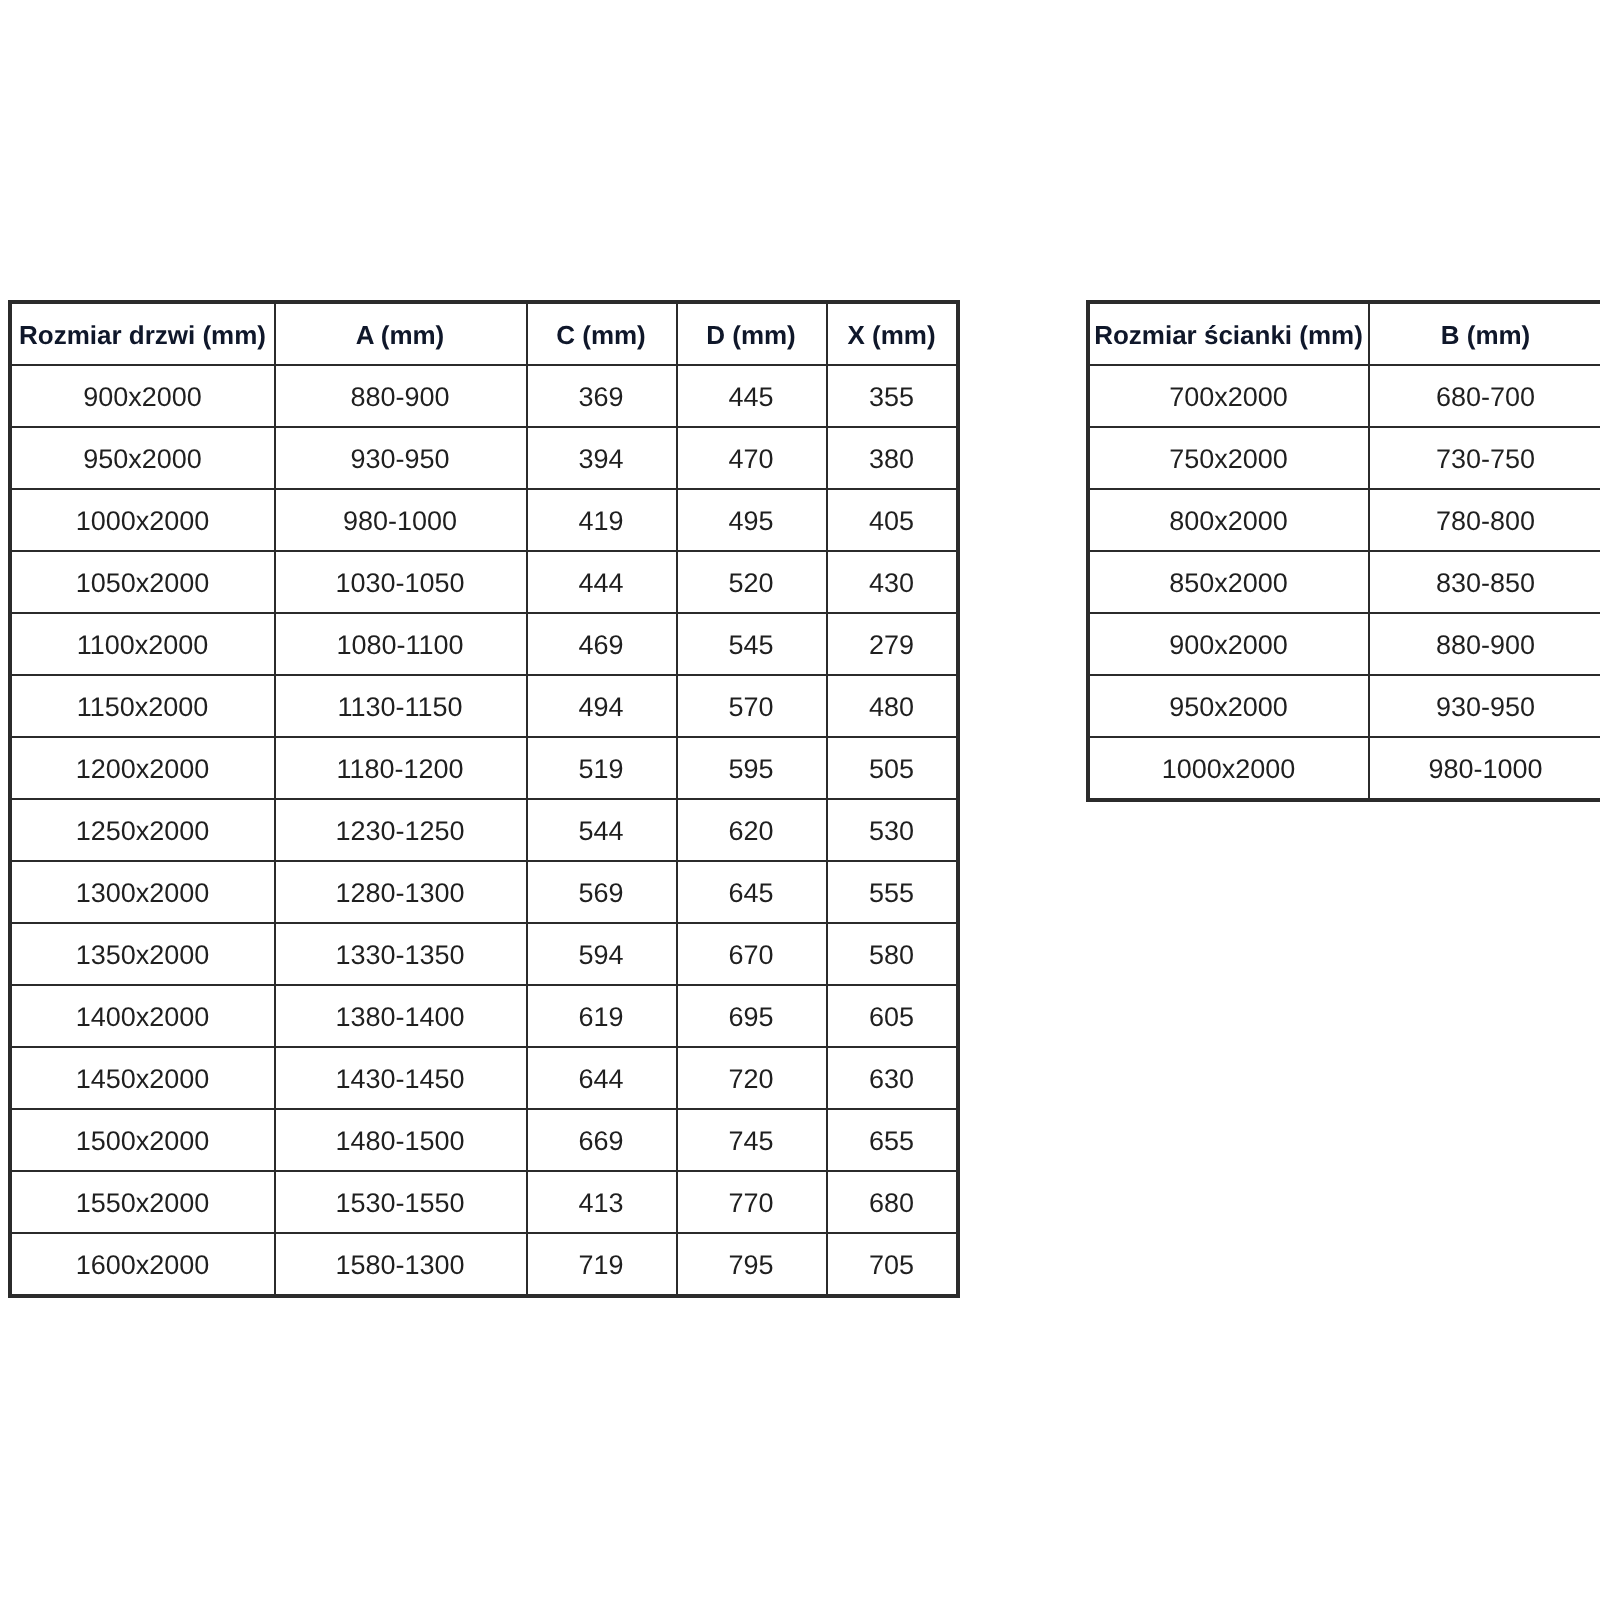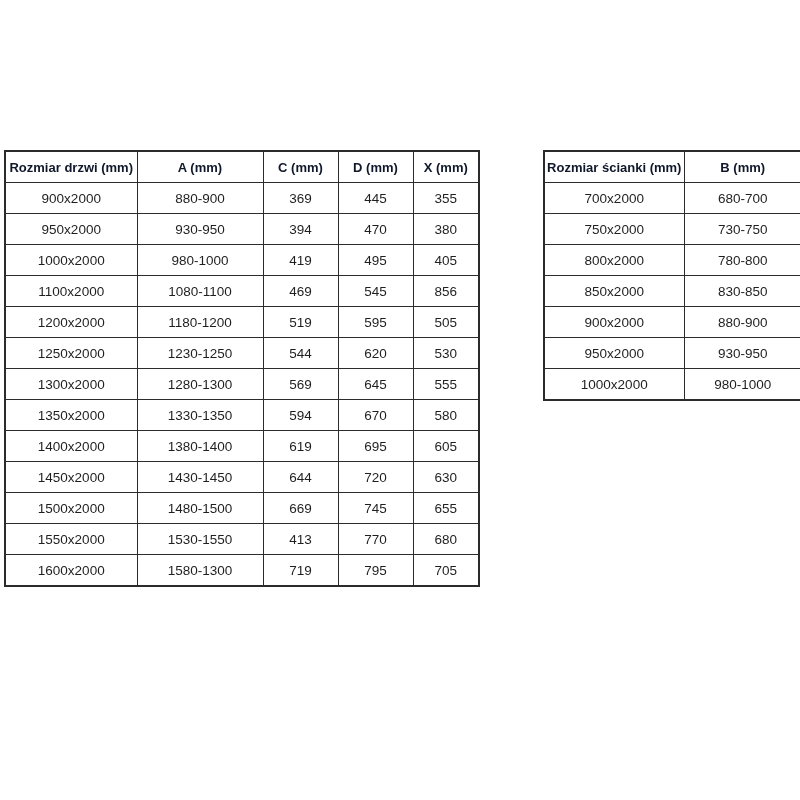--- a/index.html
+++ b/index.html
@@ -81,25 +81,39 @@
         <td>380</td>
       </tr>
       <tr>
         <td>1000x2000</td>
         <td>980-1000</td>
         <td>419</td>
         <td>495</td>
         <td>405</td>
       </tr>
       <tr>
+        <td>1050x2000</td>
+        <td>1030-1050</td>
+        <td>444</td>
+        <td>520</td>
+        <td>430</td>
+      </tr>
+      <tr>
         <td>1100x2000</td>
         <td>1080-1100</td>
         <td>469</td>
         <td>545</td>
-        <td>856</td>
+        <td>279</td>
+      </tr>
+      <tr>
+        <td>1150x2000</td>
+        <td>1130-1150</td>
+        <td>494</td>
+        <td>570</td>
+        <td>480</td>
       </tr>
       <tr>
         <td>1200x2000</td>
         <td>1180-1200</td>
         <td>519</td>
         <td>595</td>
         <td>505</td>
       </tr>
       <tr>
         <td>1250x2000</td>

